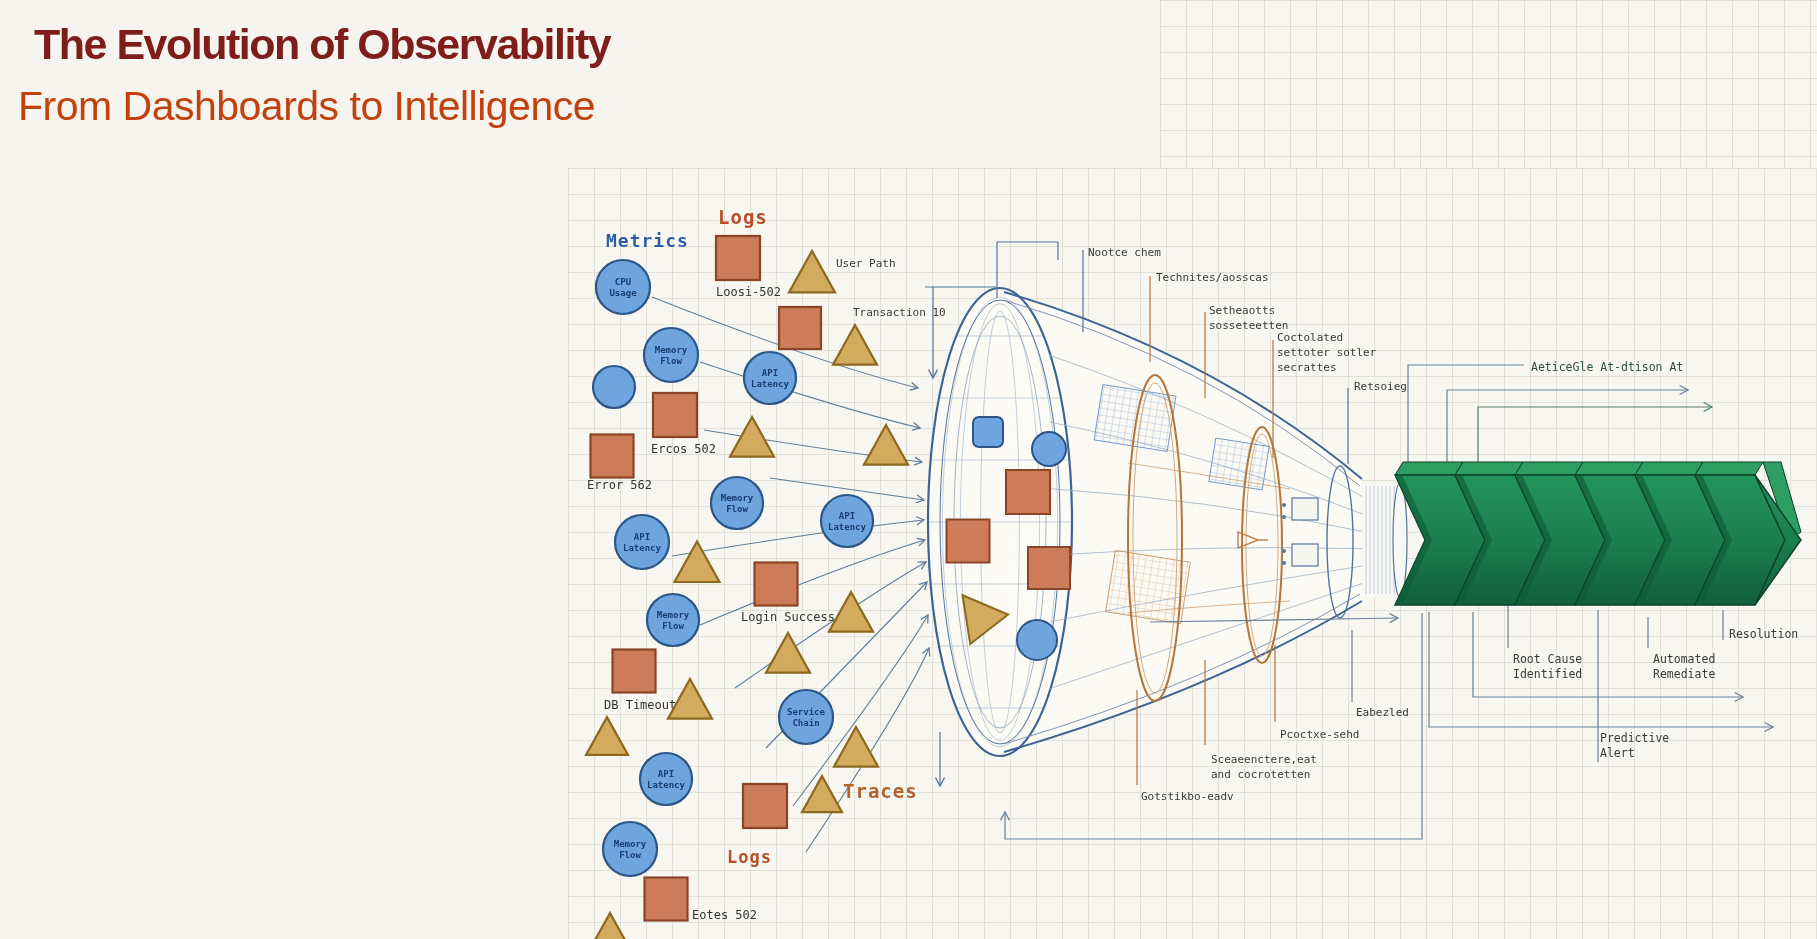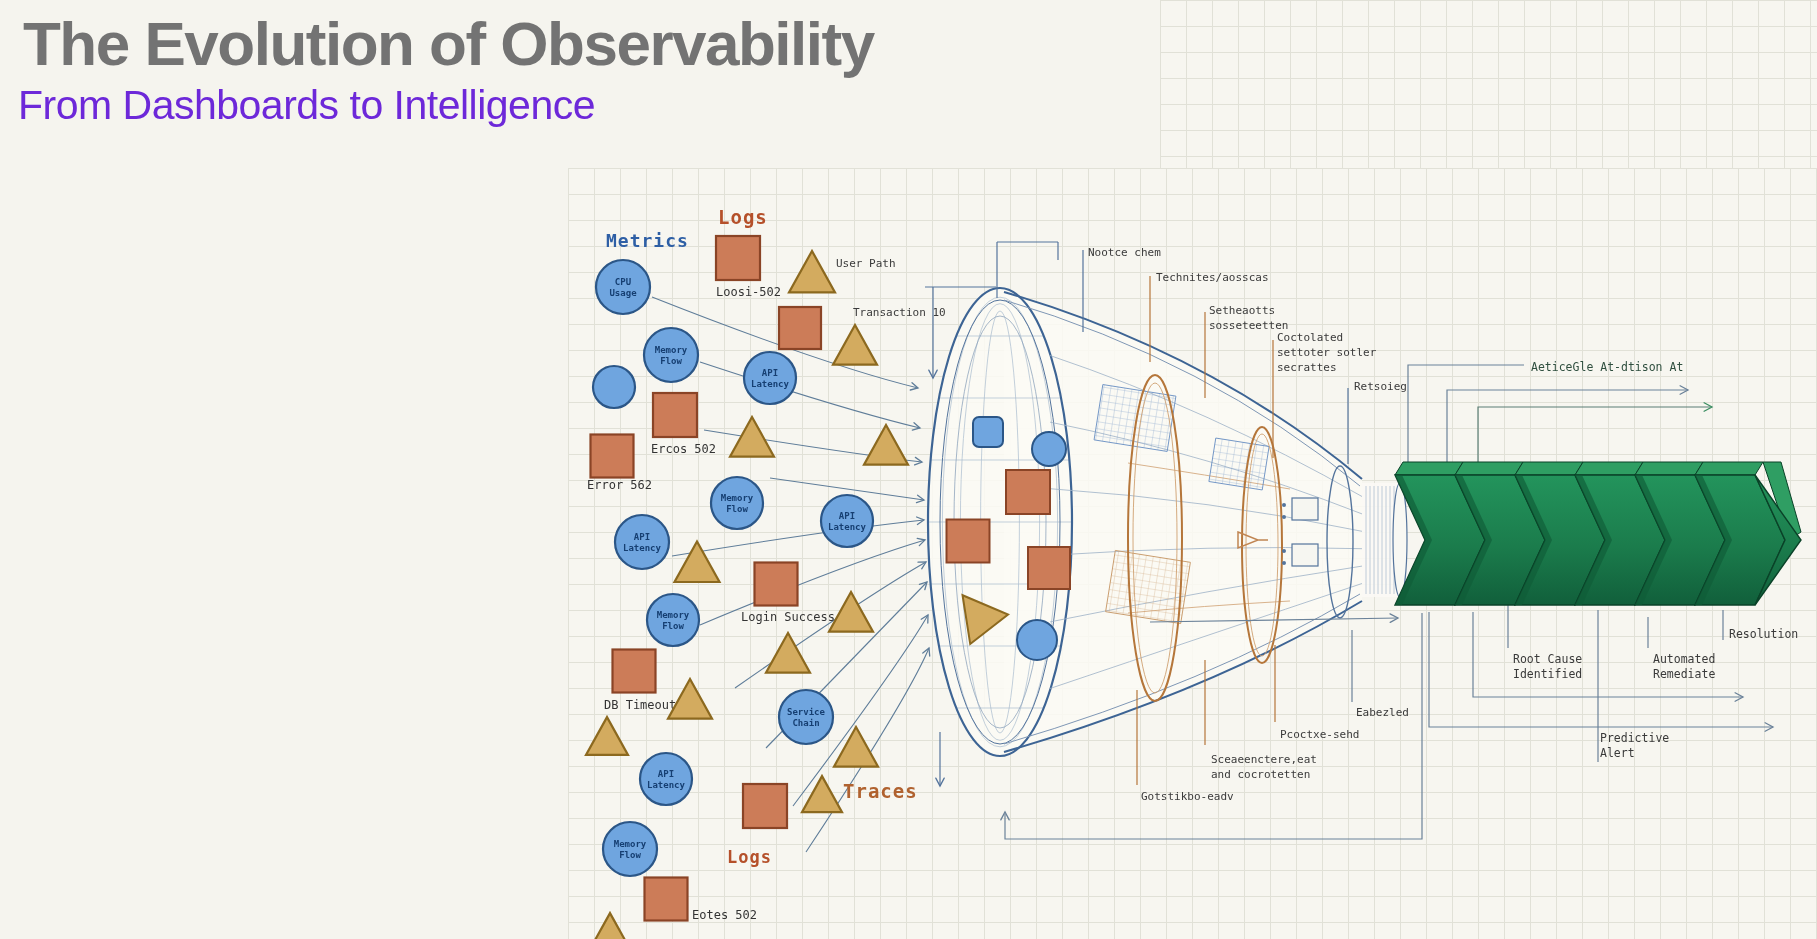--- a/index.html
+++ b/index.html
@@ -5,23 +5,23 @@
   html,body{margin:0;padding:0;}
   body{width:1817px;height:939px;position:relative;overflow:hidden;
        background:#f5f4ee;font-family:"Liberation Sans",sans-serif;}
   .grid{position:absolute;background-color:#f7f6f0;
     background-image:linear-gradient(#e1e1d7 1px,transparent 1px),
                      linear-gradient(90deg,#e1e1d7 1px,transparent 1px);
     background-size:26px 26px;}
   #grid-main{left:568px;top:168px;width:1249px;height:771px;}
   #grid-topright{left:1160px;top:0;width:657px;height:168px;}
   #header{position:absolute;left:18px;top:4px;z-index:5;}
-  #page-title{font-size:62px;font-weight:700;color:#737373;letter-spacing:-1.5px;
-    margin:5px;line-height:1.12;font-family:"Liberation Sans",sans-serif;}
-  #page-subtitle{font-size:41px;font-weight:400;color:#6d28d9;letter-spacing:-0.5px;
+  #page-title{font-size:43px;font-weight:700;color:#7f1d1d;letter-spacing:-1.5px;
+    margin:16px;line-height:1.12;font-family:"Liberation Sans",sans-serif;}
+  #page-subtitle{font-size:41px;font-weight:400;color:#c2410c;letter-spacing:-0.5px;
     margin:2px 0 0 0;line-height:1.1;}
   #scene{position:absolute;left:0;top:0;width:1817px;height:939px;z-index:3;}
   text{font-family:"DejaVu Sans Mono",monospace;}
 </style>
 </head>
 <body>
 
 <div id="grid-main" class="grid"></div>
 <div id="grid-topright" class="grid"></div>
 

